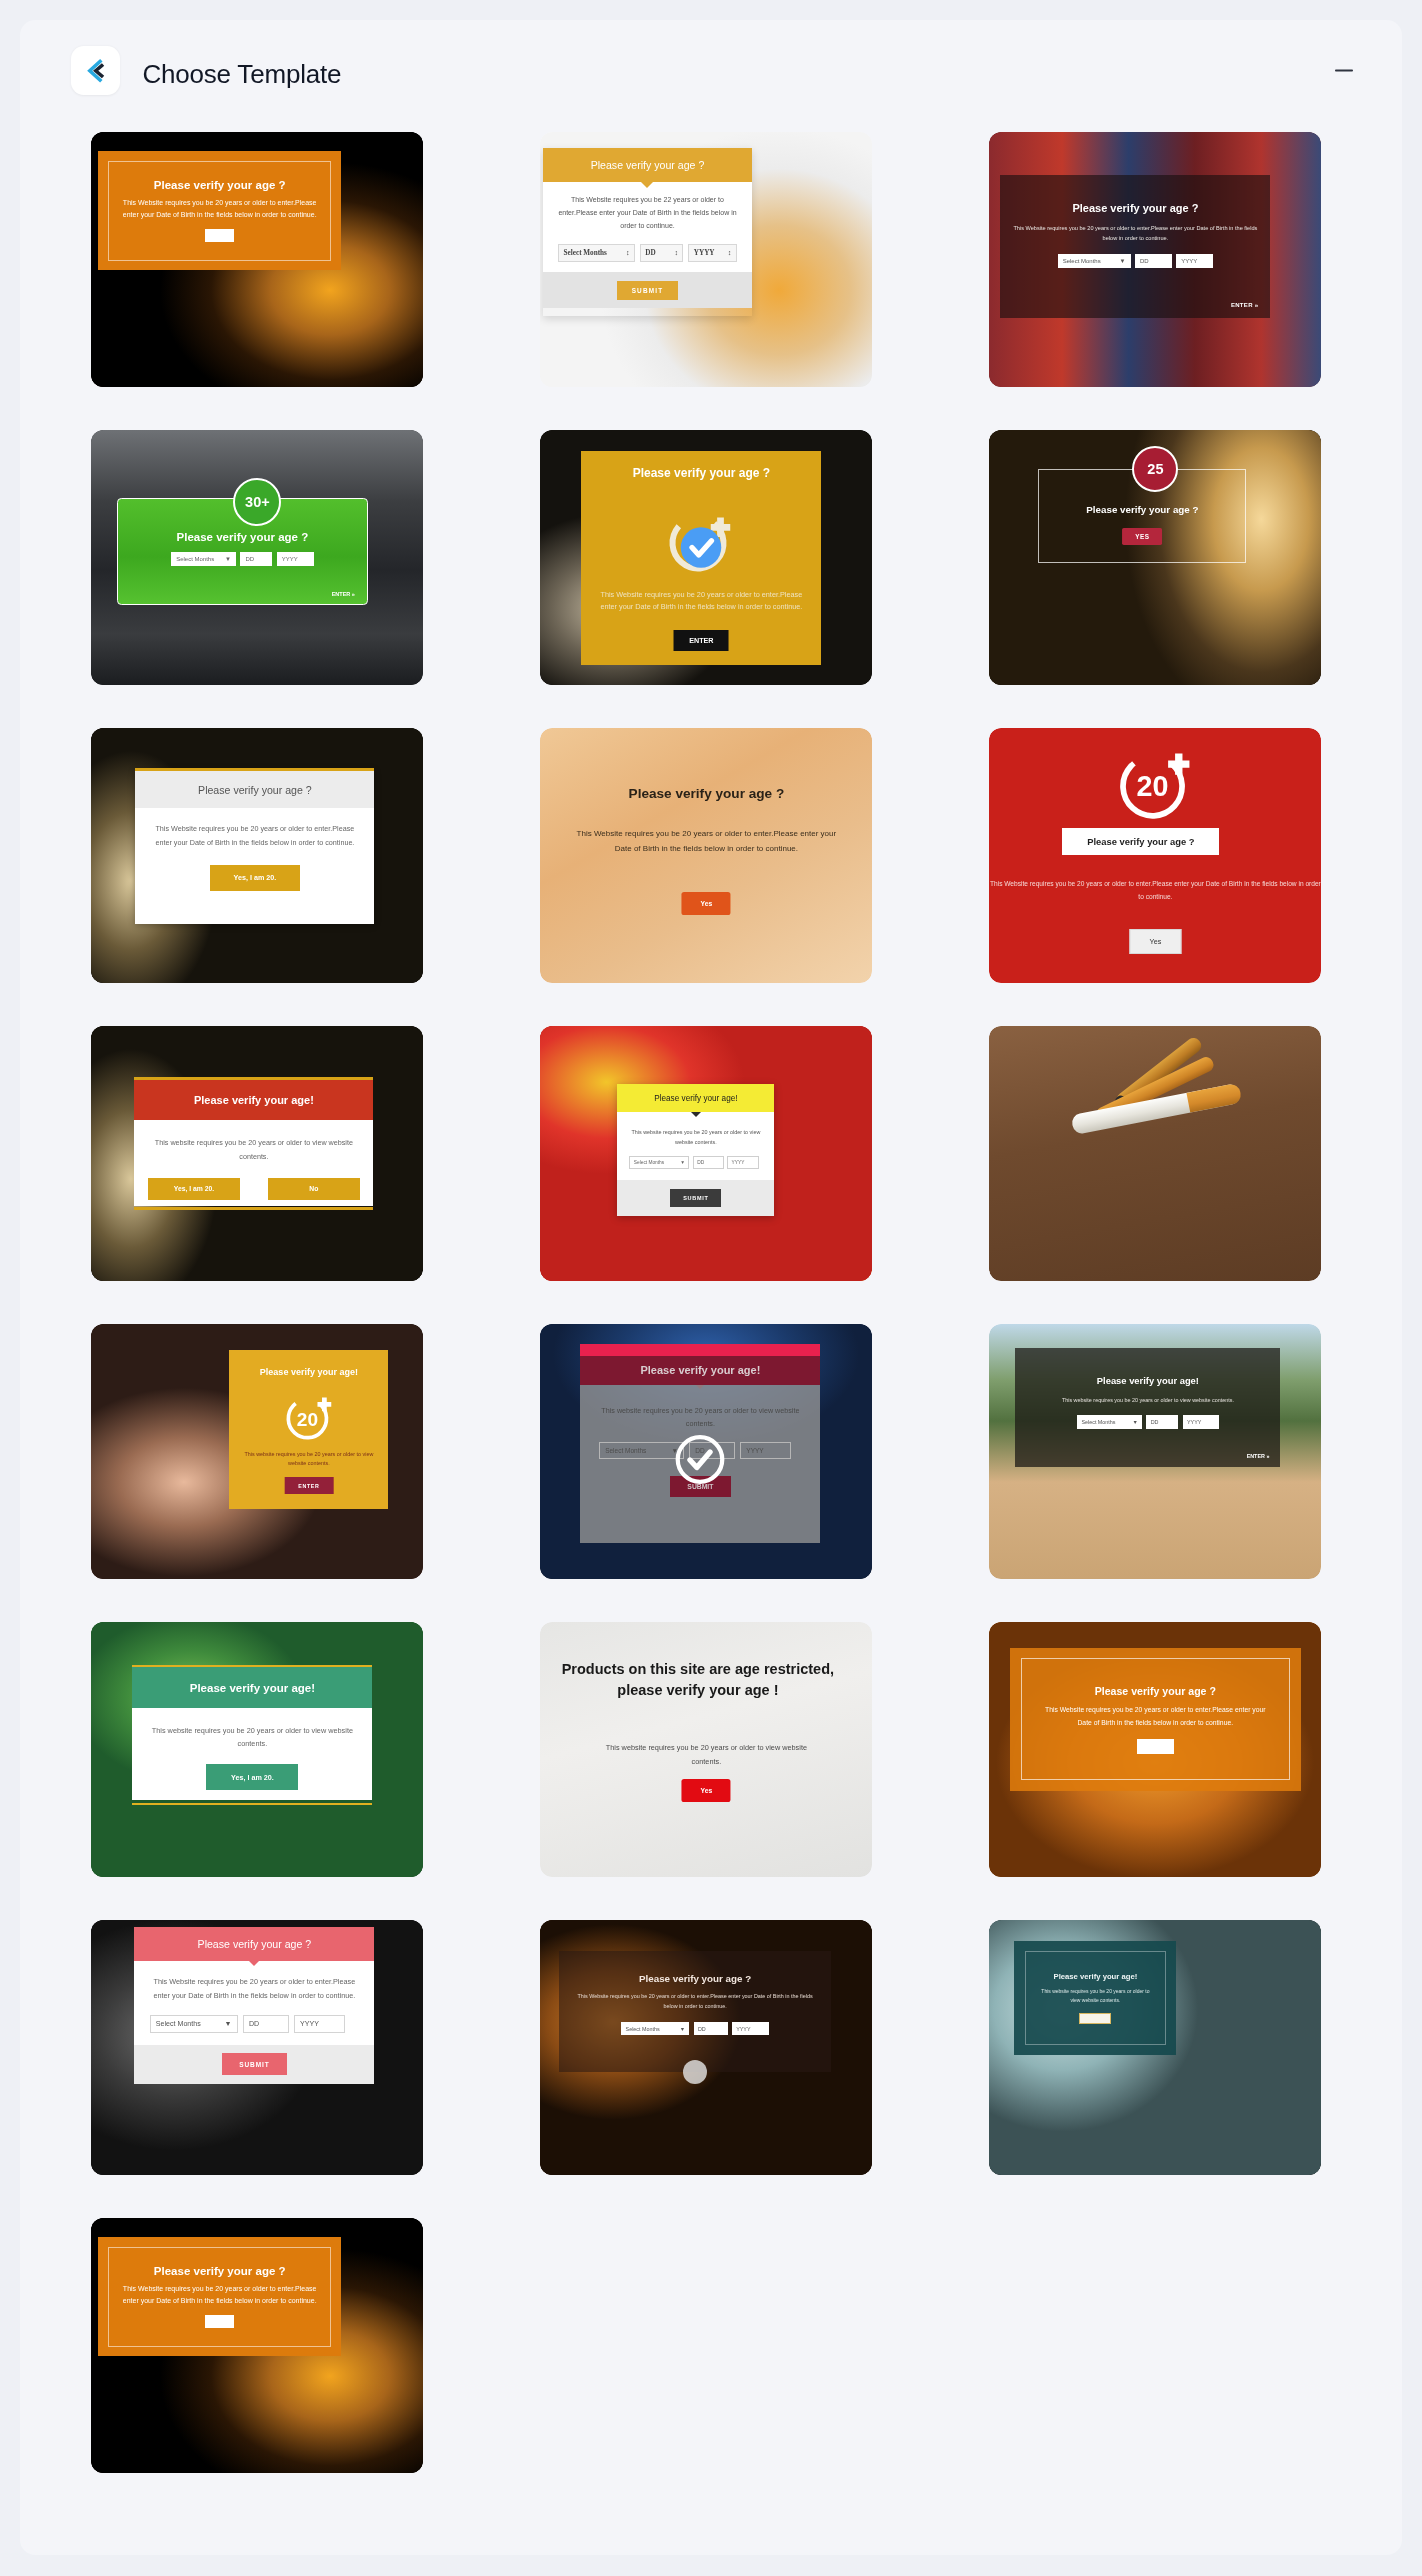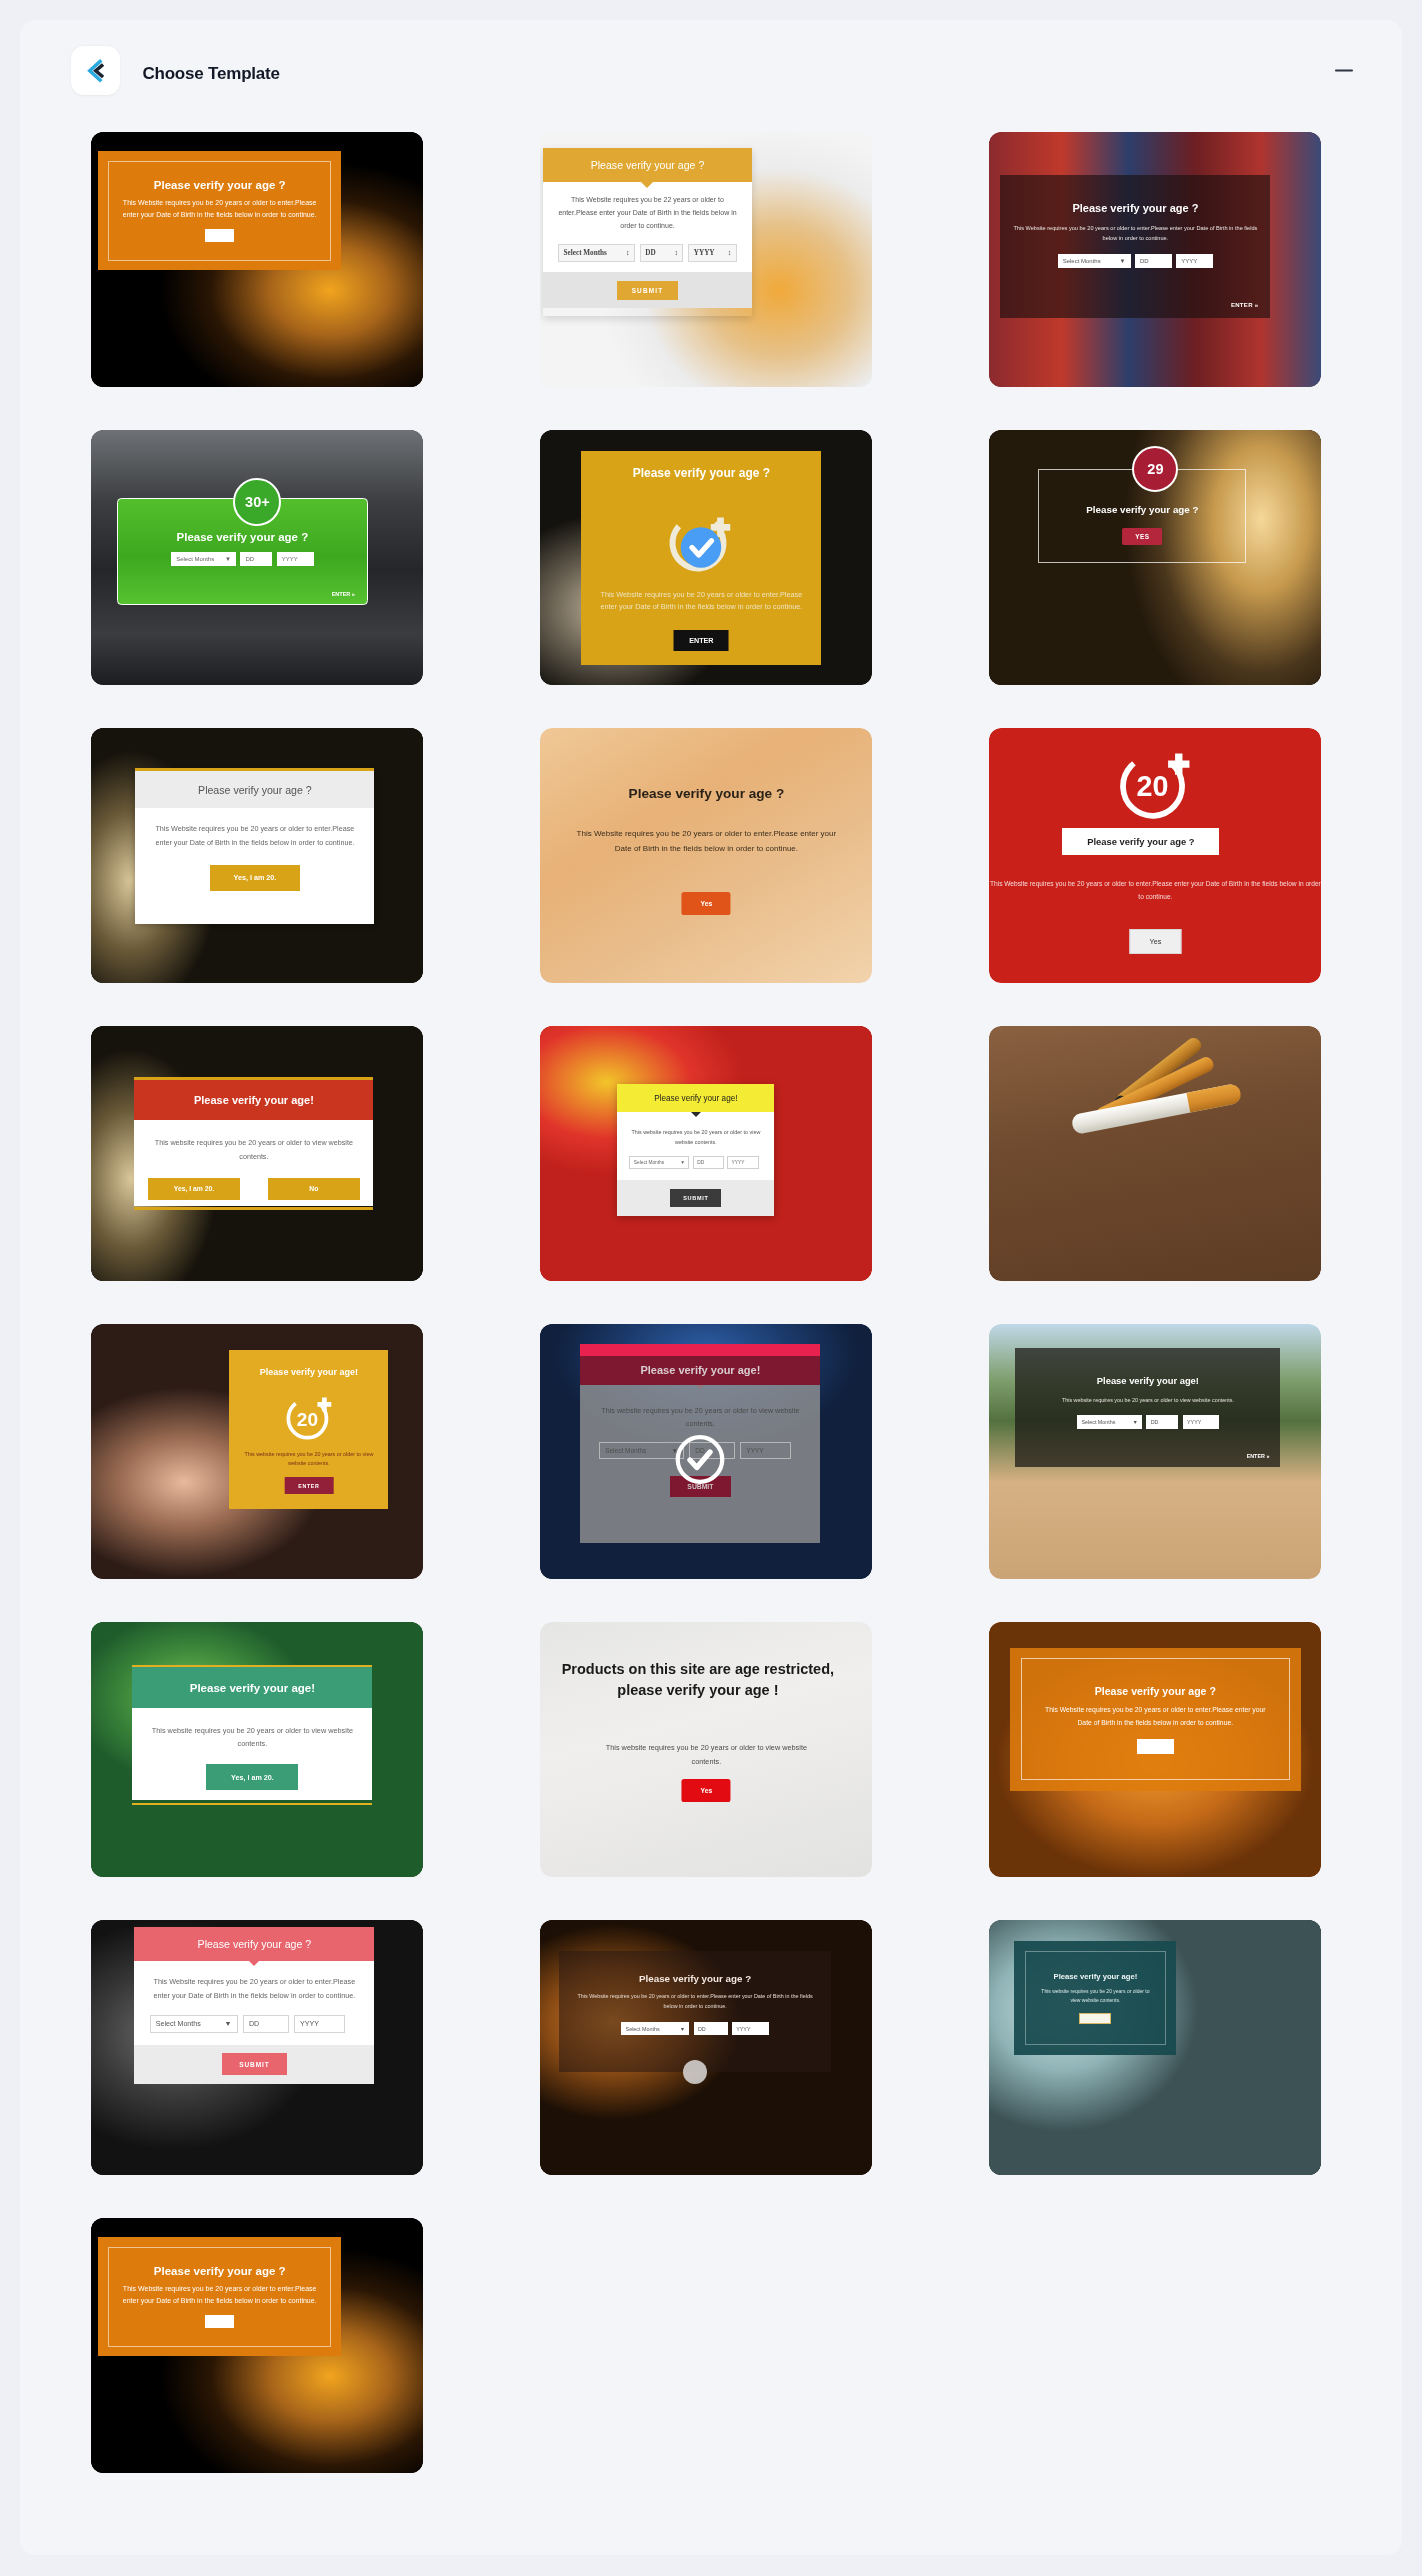--- a/index.html
+++ b/index.html
@@ -28,22 +28,22 @@
   .brand-logo {
     width: 49px; height: 49px;
     background: #ffffff;
     border-radius: 12.8px;
     display: flex; align-items: center; justify-content: center;
     box-shadow: 0 0.9px 2.6px rgba(0,0,0,.06);
     flex: 0 0 auto;
   }
   .page-title {
     margin-left: 22px;
-    font-size: 17px;
-    font-weight: 700;
+    font-size: 26px;
+    font-weight: 400;
     color: #121826;
     letter-spacing: -0.2px;
     margin-top: 8px;
   }
   .minimize-button {
     position: absolute;
     right: 44px; top: 50%;
     transform: translateY(-50%);
     width: 29px; height: 29px;
     display: flex; align-items: center; justify-content: center;
@@ -444,21 +444,21 @@
           </svg>
           <div class="c5-body">This Website requires you be 20 years or older to enter.Please enter your Date of Birth in the fields below in order to continue.</div>
           <span class="c5-enter">ENTER</span>
         </div>
       </div>
     </div>
 
     <div class="template-card">
       <div class="thumb">
         <div class="bg bg-restaurant"></div>
-        <div class="ov c6-badge">29</div>
+        <div class="ov c6-badge">25</div>
         <div class="ov c6-panel">
           <div class="c6-title t-title">Please verify your age ?</div>
           <span class="c6-yes">YES</span>
         </div>
       </div>
     </div>
 
     <div class="template-card">
       <div class="thumb">
         <div class="bg bg-bottles-blur"></div>

